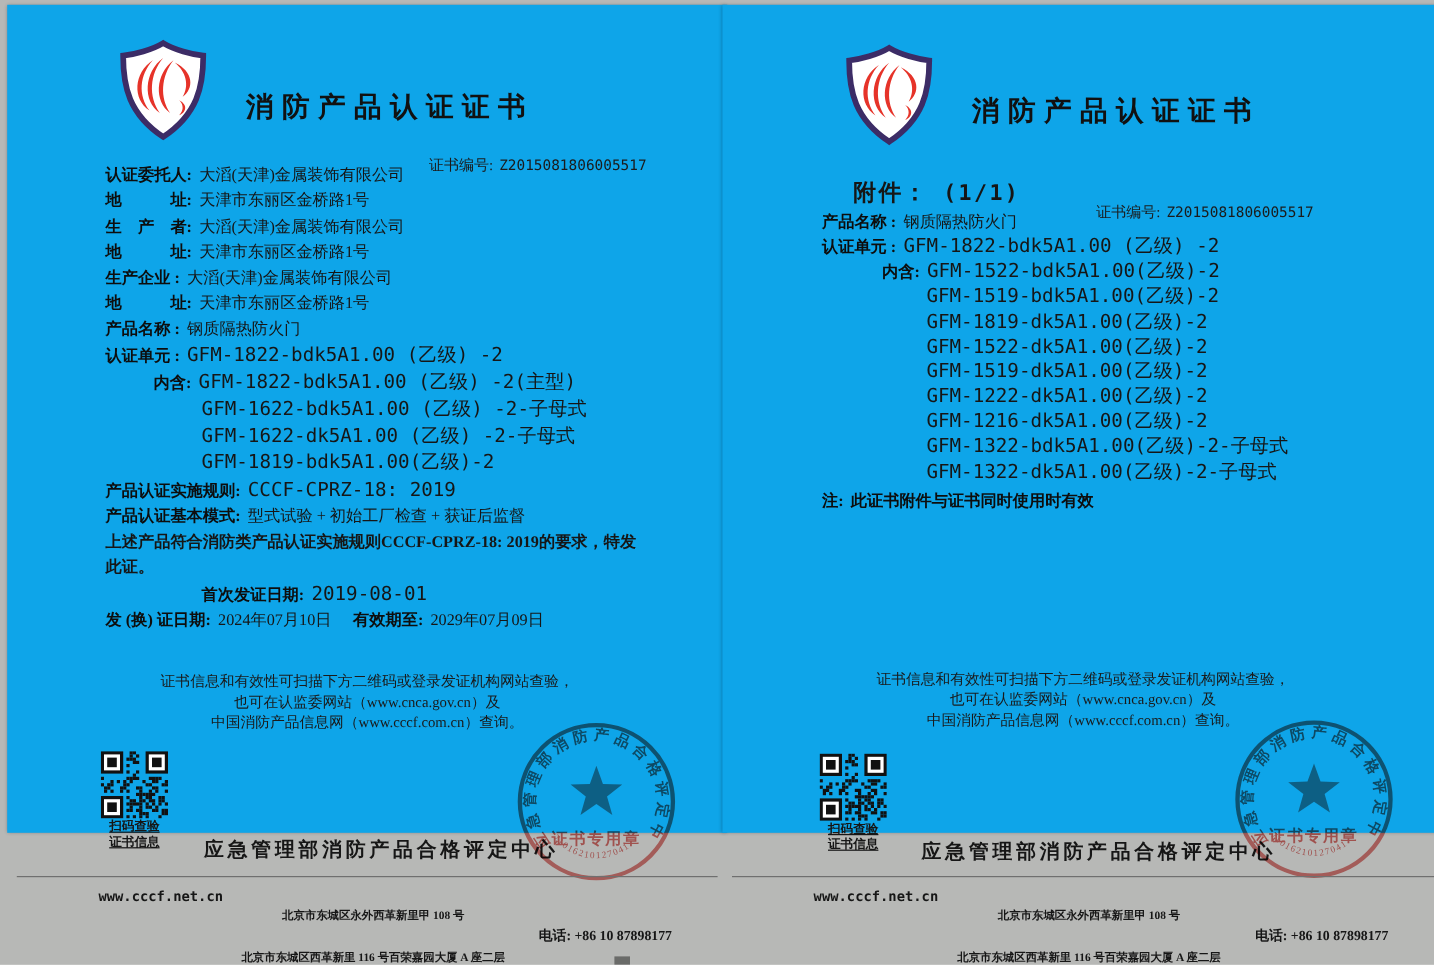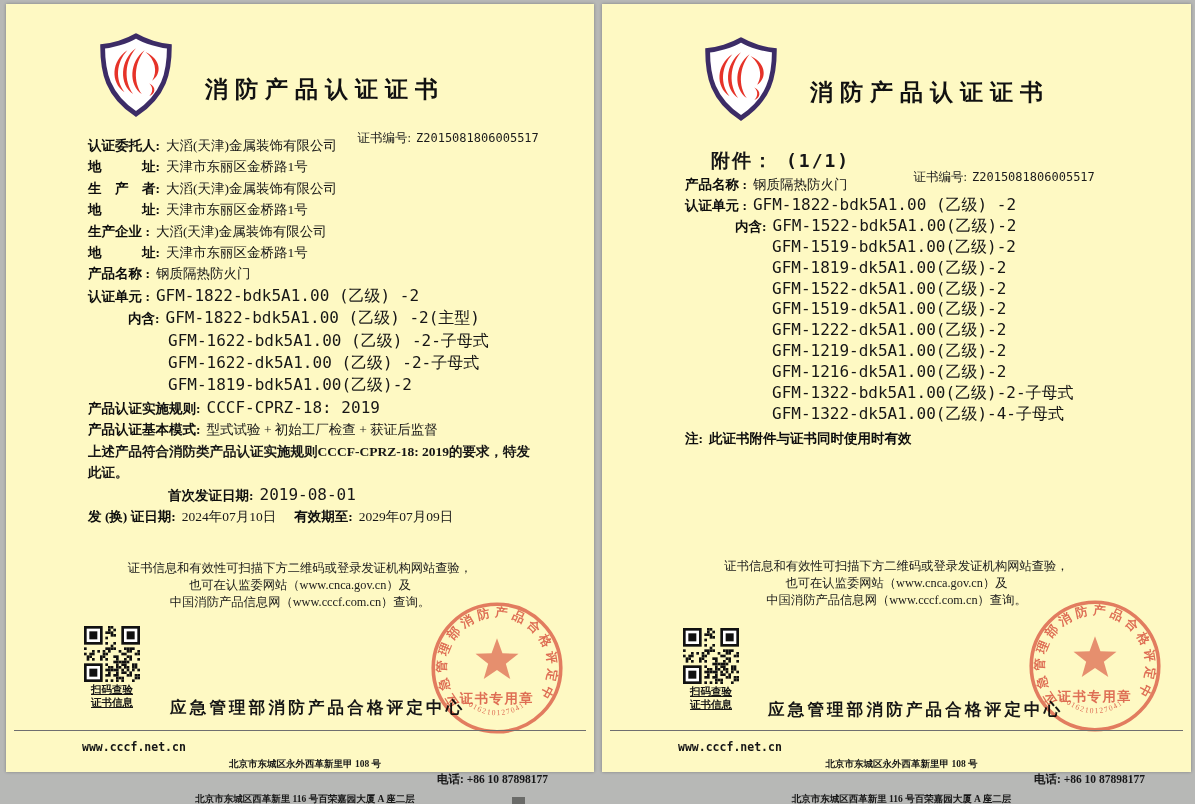--- a/index.html
+++ b/index.html
@@ -2,21 +2,21 @@
 <html><head>
 <meta charset="utf-8">
 <style>
   html,body{margin:0;padding:0;}
   body{
     width:1195px;height:804px;position:relative;overflow:hidden;
     background:#b7b8b6;
     font-family:"Liberation Serif",serif;
     color:#161616;
   }
-  .sheet{position:absolute;top:4px;height:768px;background:#fef9c3;box-shadow:0 0 3px rgba(0,0,0,.3);}
+  .sheet{position:absolute;top:4px;height:690px;background:#0ea5e9;box-shadow:0 0 3px rgba(0,0,0,.3);padding-left:12px;}
   #sheet1{left:6px;width:588px;}
   #sheet2{left:602px;width:589px;}
 
   .logo{position:absolute;}
   #sheet1 .logo{left:89px;top:26px;}
   #sheet2 .logo{left:98px;top:30px;}
 
   .title{position:absolute;font-size:23px;font-weight:700;letter-spacing:7px;color:#111;white-space:pre;}
   #sheet1 .title{left:199px;top:55px;}
   #sheet2 .title{left:208px;top:58px;}
@@ -298,24 +298,23 @@
   <div class="fields">
     <div class="row"><span class="lb">产品名称 :</span><span class="val">钢质隔热防火门</span></div>
     <div class="row"><span class="lb">认证单元 :</span><span class="val code">GFM-1822-bdk5A1.00 (乙级) -2</span></div>
 
     <div class="row inlabel"><span class="lb">内含:</span><span class="code">GFM-1522-bdk5A1.00(乙级)-2</span></div>
     <div class="row inline-cont"><span class="code">GFM-1519-bdk5A1.00(乙级)-2</span></div>
     <div class="row inline-cont"><span class="code">GFM-1819-dk5A1.00(乙级)-2</span></div>
     <div class="row inline-cont"><span class="code">GFM-1522-dk5A1.00(乙级)-2</span></div>
     <div class="row inline-cont"><span class="code">GFM-1519-dk5A1.00(乙级)-2</span></div>
     <div class="row inline-cont"><span class="code">GFM-1222-dk5A1.00(乙级)-2</span></div>
-    <div class="row inline-cont"><span class="code">GFM-1219-dk5A1.00(乙级)-2</span></div>
     <div class="row inline-cont"><span class="code">GFM-1216-dk5A1.00(乙级)-2</span></div>
     <div class="row inline-cont"><span class="code">GFM-1322-bdk5A1.00(乙级)-2-子母式</span></div>
-    <div class="row inline-cont"><span class="code">GFM-1322-dk5A1.00(乙级)-4-子母式</span></div>
+    <div class="row inline-cont"><span class="code">GFM-1322-dk5A1.00(乙级)-2-子母式</span></div>
 
     <div class="row note-row"><span class="lb">注:</span><span class="val lb">此证书附件与证书同时使用时有效</span></div>
   </div>
 
   <div class="verify">
     <div>证书信息和有效性可扫描下方二维码或登录发证机构网站查验，</div>
     <div>也可在认监委网站（www.cnca.gov.cn）及</div>
     <div>中国消防产品信息网（www.cccf.com.cn）查询。</div>
   </div>
 

